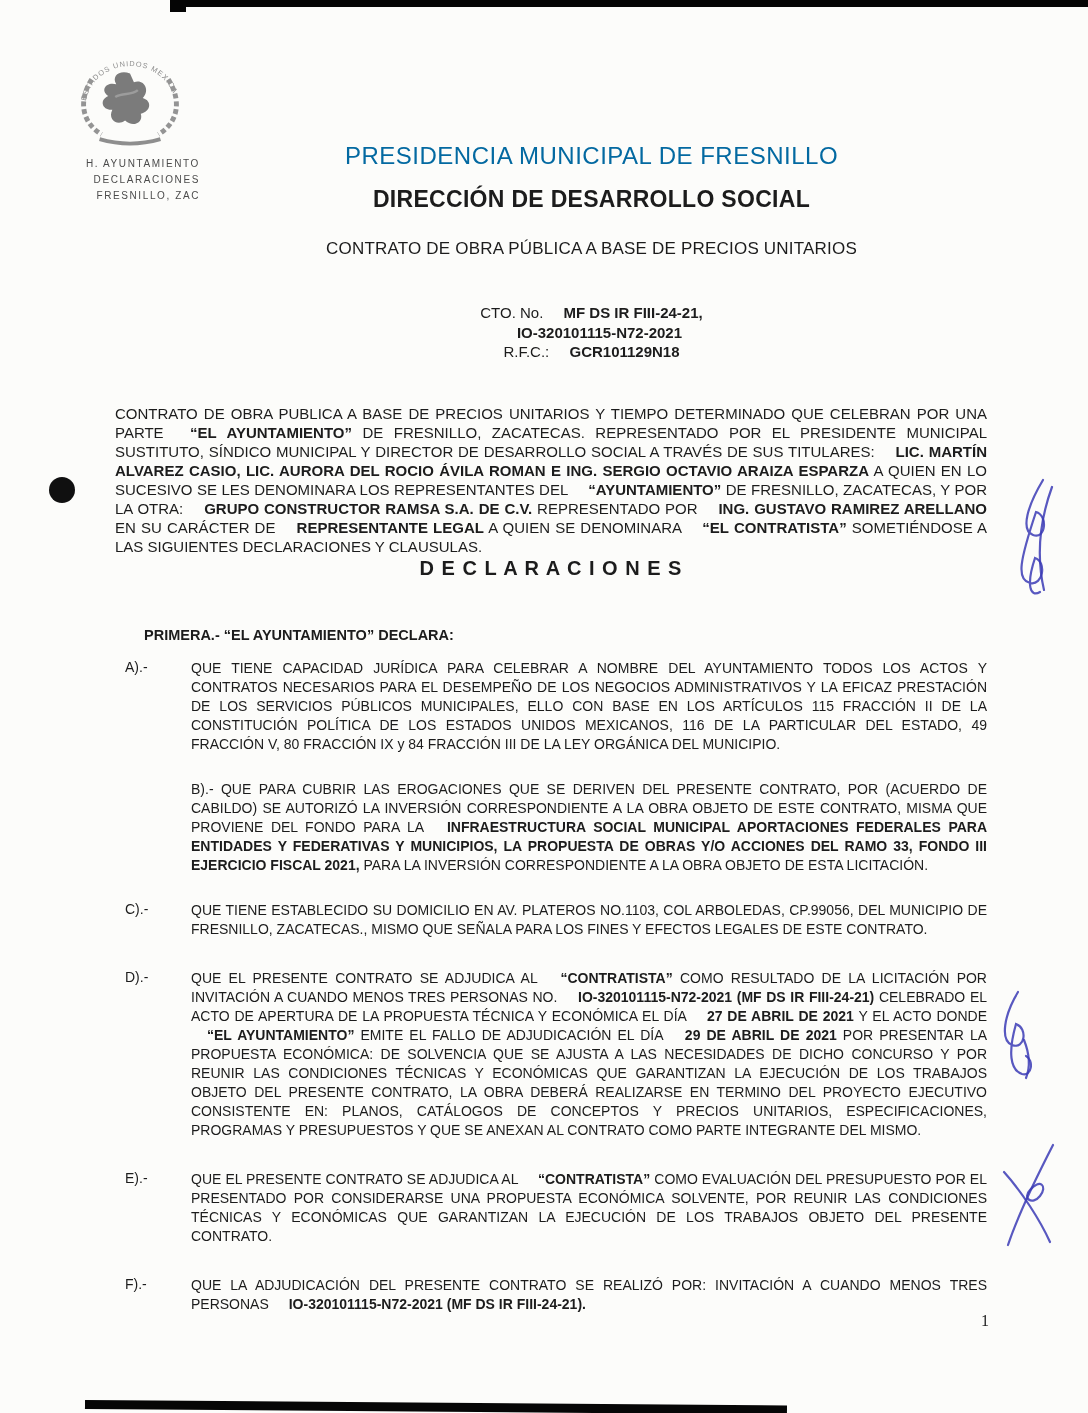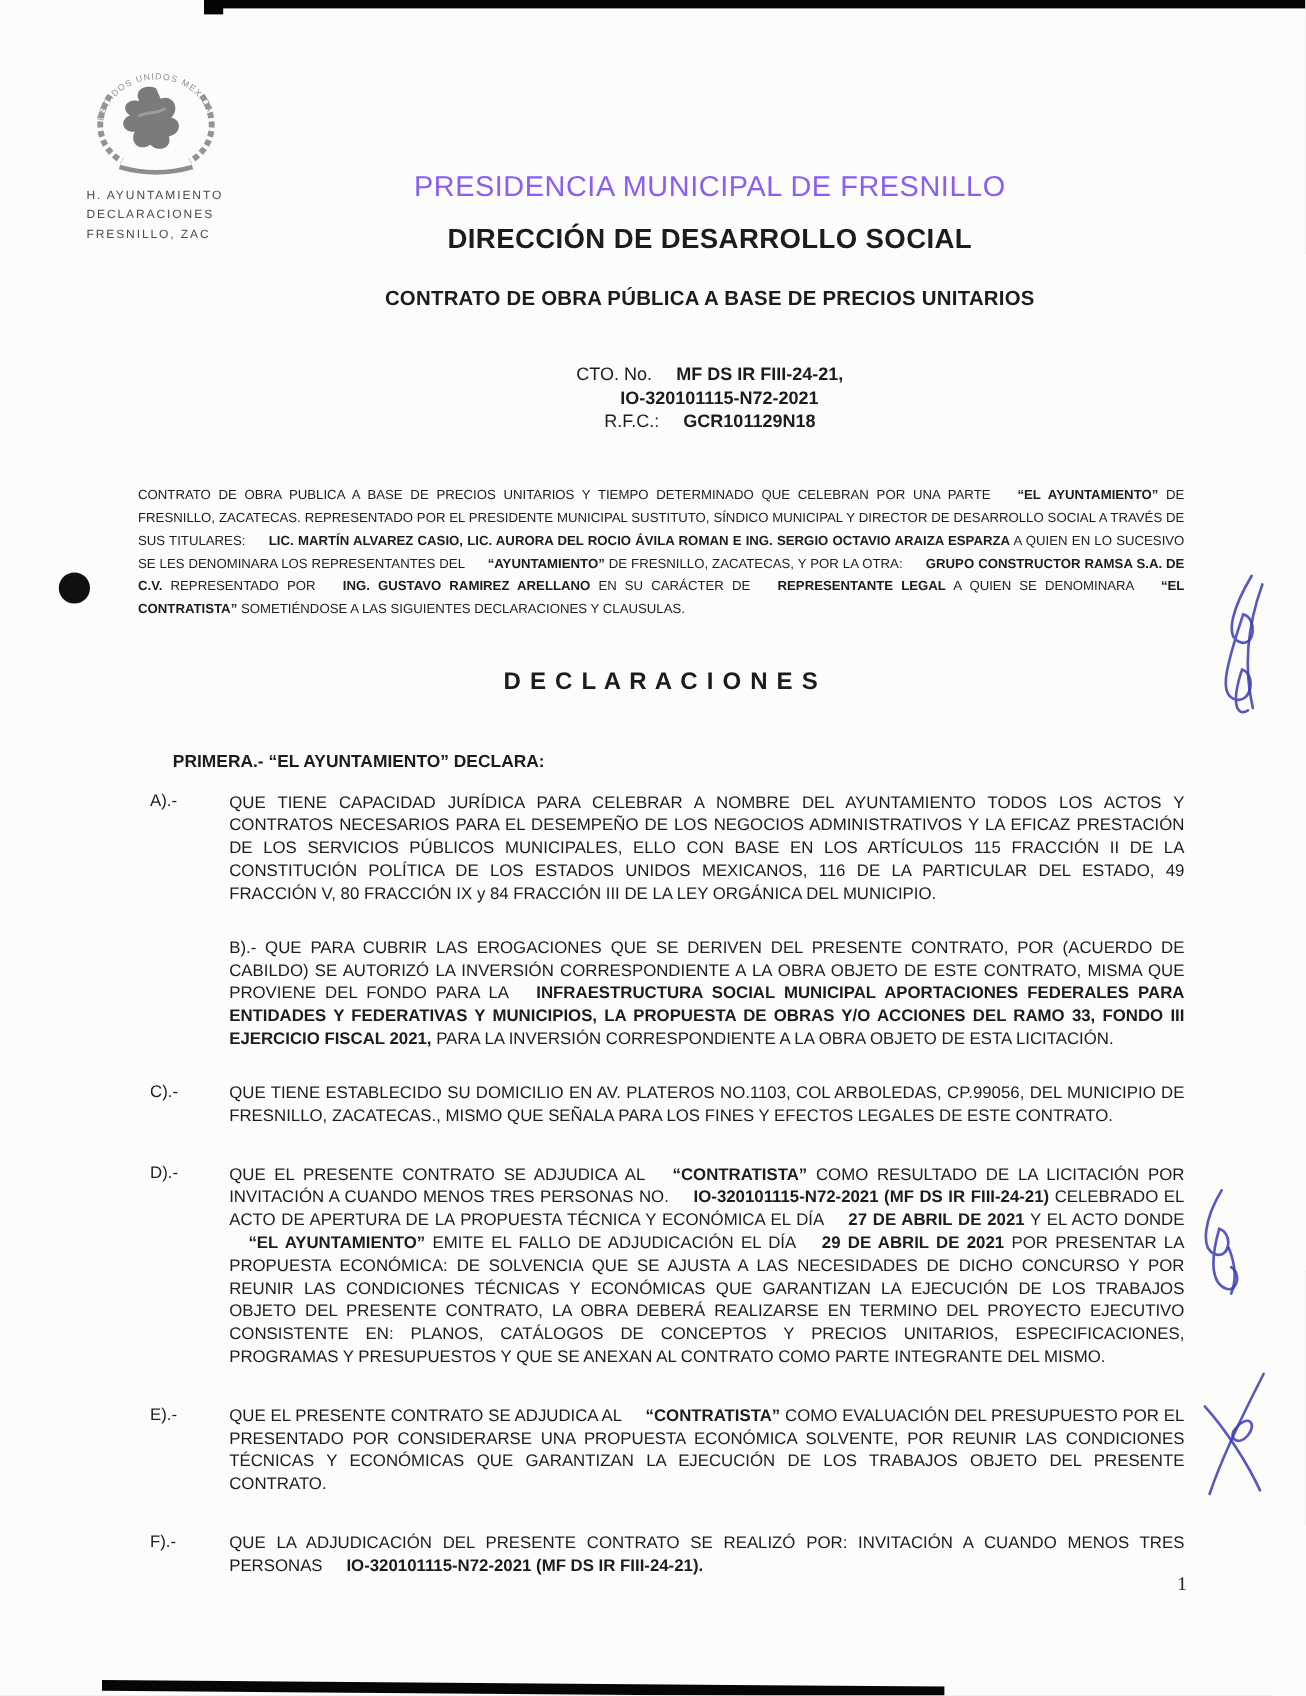--- a/index.html
+++ b/index.html
@@ -15,35 +15,35 @@
   
   .scan-bar-top   { position:absolute; left:170px; top:0; width:918px; height:7px; background:#050505; }
   .scan-notch-top { position:absolute; left:170px; top:0; width:16px; height:12px; background:#050505; }
   .scan-bar-bottom{ position:absolute; left:85px; top:1400px; width:702px; height:9px; background:#060606;
                     transform:rotate(.45deg); transform-origin:left center; }
   .hole-punch     { position:absolute; left:49px; top:477px; width:26px; height:26px;
                     background:#101010; border-radius:50%; }
 
   
   .logo-svg { position:absolute; left:66px; top:44px; width:128px; height:108px; }
-  .logo-caption { position:absolute; left:72px; top:156px; width:128px; text-align:left;
+  .logo-caption { position:absolute; left:72px; top:156px; width:128px; text-align:right;
                   font-size:10px; letter-spacing:1.6px; line-height:16px; color:#4b4b4b; }
 
   
   .doc-header { position:absolute; top:142px; left:0; width:1088px; padding-left:95px; text-align:center; }
-  .doc-title { font-size:24px; font-weight:400; letter-spacing:.5px; color:#8b5cf6; }
+  .doc-title { font-size:24px; font-weight:400; letter-spacing:.5px; color:#0369a1; }
   .doc-subtitle { margin-top:16px; font-size:23px; font-weight:700; letter-spacing:.3px; }
-  .doc-contract-heading { margin-top:26px; font-size:17px; font-weight:700; letter-spacing:.2px; }
+  .doc-contract-heading { margin-top:26px; font-size:17px; font-weight:400; letter-spacing:.2px; }
 
   .ref-block { position:absolute; top:303px; left:0; width:1088px; padding-left:95px;
                text-align:center; font-size:15px; line-height:19.5px; }
 
   
   .intro { position:absolute; top:404px; left:115px; width:872px;
-           font-size:11px; line-height:19px; text-align:justify; }
+           font-size:15px; line-height:19px; text-align:justify; }
   .decl-heading { position:absolute; top:557px; left:115px; width:872px; text-align:center;
                   font-weight:700; font-size:20px; letter-spacing:1px; }
   .primera { position:absolute; top:627px; left:120px; font-weight:700; font-size:14.5px;margin-left:24px; }
 
   .clauses { position:absolute; top:659px; left:125px; width:862px; }
   .clause { display:flex; }
   .clause + .clause { margin-top:26px; }
   .clause.gap-lg { margin-top:30px; }
   .clause-label { flex:0 0 66px; width:66px; font-size:14px; }
   .clause-text { flex:1; font-size:14px; line-height:19px; text-align:justify; }

